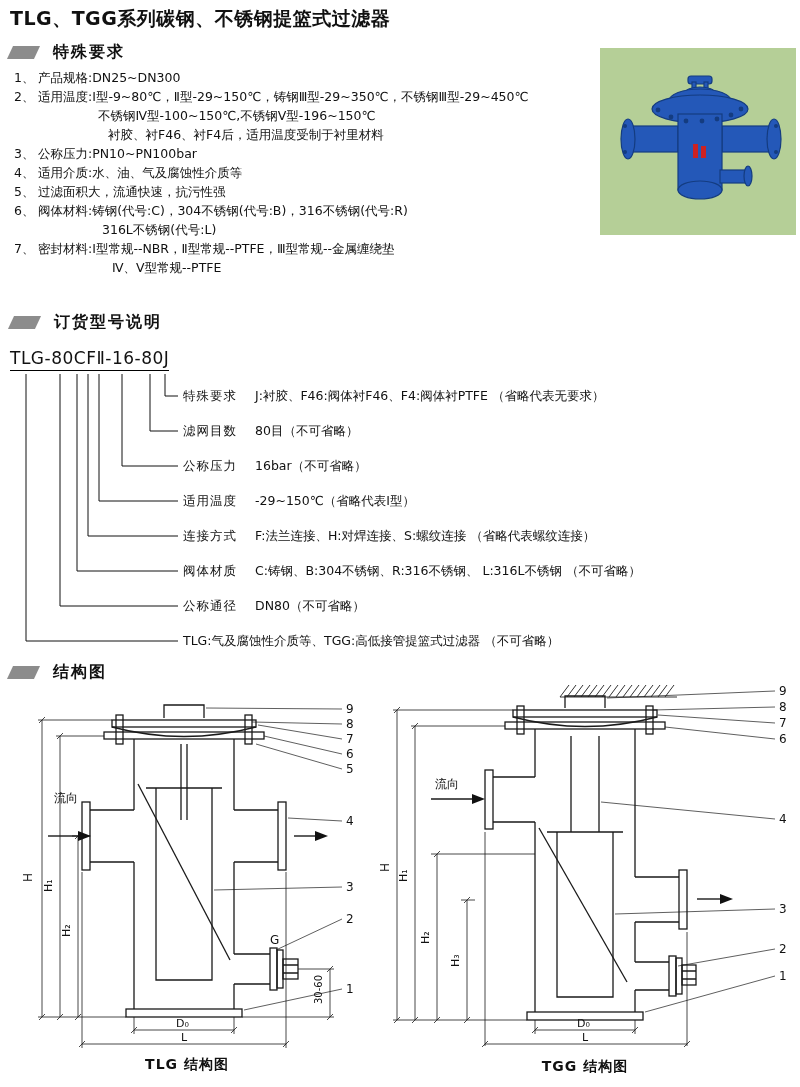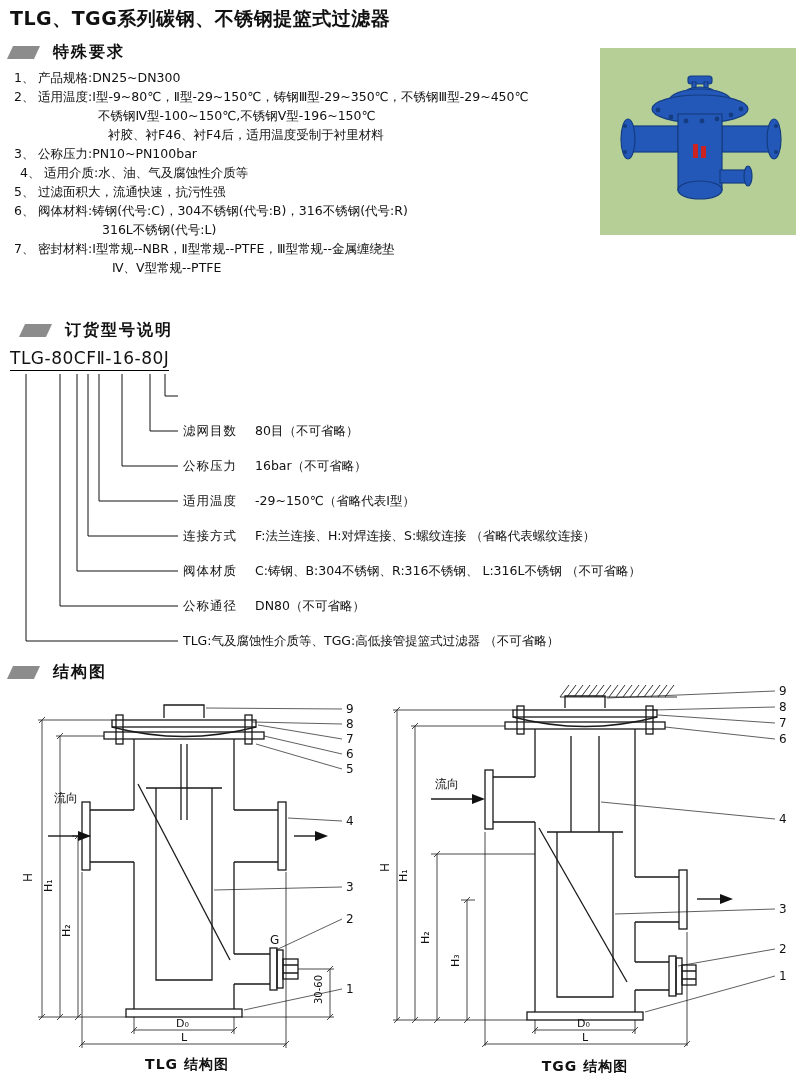--- a/index.html
+++ b/index.html
@@ -31,21 +31,21 @@
   <div class="abs sec-head" style="left:10px;top:42px;">
     <span class="marker"></span>
     <span class="sec-title">特殊要求</span>
   </div>
 
   <div class="abs feat-line" style="left:14px;top:72px;"><span class="feat-no">1、</span><span>产品规格:DN25~DN300</span></div>
   <div class="abs feat-line" style="left:14px;top:91px;"><span class="feat-no">2、</span><span>适用温度:Ⅰ型-9~80℃，Ⅱ型-29~150℃，铸钢Ⅲ型-29~350℃，不锈钢Ⅲ型-29~450℃</span></div>
   <div class="abs feat-line indent1" style="left:38px;top:110px;"><span>不锈钢Ⅳ型-100~150℃,不锈钢Ⅴ型-196~150℃</span></div>
   <div class="abs feat-line indent1" style="left:48px;top:129px;"><span>衬胶、衬F46、衬F4后，适用温度受制于衬里材料</span></div>
   <div class="abs feat-line" style="left:14px;top:148px;"><span class="feat-no">3、</span><span>公称压力:PN10~PN100bar</span></div>
-  <div class="abs feat-line" style="left:20px;top:167px;"><span class="feat-no">4、</span><span>适用介质:水、油、气及腐蚀性介质等</span></div>
+  <div class="abs feat-line" style="left:14px;top:167px;"><span class="feat-no">4、</span><span>适用介质:水、油、气及腐蚀性介质等</span></div>
   <div class="abs feat-line" style="left:14px;top:186px;"><span class="feat-no">5、</span><span>过滤面积大，流通快速，抗污性强</span></div>
   <div class="abs feat-line" style="left:14px;top:205px;"><span class="feat-no">6、</span><span>阀体材料:铸钢(代号:C)，304不锈钢(代号:B)，316不锈钢(代号:R)</span></div>
   <div class="abs feat-line indent1" style="left:42px;top:224px;"><span>316L不锈钢(代号:L)</span></div>
   <div class="abs feat-line" style="left:14px;top:243px;"><span class="feat-no">7、</span><span>密封材料:Ⅰ型常规--NBR，Ⅱ型常规--PTFE，Ⅲ型常规--金属缠绕垫</span></div>
   <div class="abs feat-line indent1" style="left:52px;top:262px;"><span>Ⅳ、Ⅴ型常规--PTFE</span></div>
 
   <svg class="abs" style="left:600px;top:48px;" width="196" height="187" viewBox="0 0 196 187">
     <rect x="0" y="0" width="196" height="187" fill="#b5cf97"></rect>
     <g stroke="#143c80" stroke-width="1.2" fill="#2458b8">
       <rect x="88" y="28" width="24" height="8" rx="3"></rect>
@@ -75,40 +75,41 @@
         <circle cx="25" cy="104" r="2"></circle>
       <circle cx="176" cy="78" r="2"></circle>
         <circle cx="176" cy="104" r="2"></circle>
     </g>
     <g fill="#cc2222">
       <rect x="93" y="96" width="5" height="14"></rect>
       <rect x="101" y="98" width="5" height="12"></rect>
     </g>
   </svg>
 
-  <div class="abs sec-head" style="left:22px;top:312px;margin-top:8px;">
+  <div class="abs sec-head" style="left:11px;top:312px;">
     <span class="marker"></span>
     <span class="sec-title">订货型号说明</span>
   </div>
 
   <div class="abs ord-code">TLG-80CFⅡ-16-80J</div>
 
   <svg class="abs" style="left:0;top:372px;" width="360" height="280" viewBox="0 0 360 280">
     <g fill="none" stroke="#111" stroke-width="1">
       <polyline points="165,2 165,24 178,24"></polyline>
       <polyline points="150,2 150,59 178,59"></polyline>
       <polyline points="122,2 122,94 178,94"></polyline>
       <polyline points="99,2 99,129 178,129"></polyline>
       <polyline points="88,2 88,164 178,164"></polyline>
       <polyline points="77,2 77,199 178,199"></polyline>
       <polyline points="60,2 60,234 178,234"></polyline>
       <polyline points="26,2 26,269 178,269"></polyline>
     </g>
   </svg>
 
+  <div class="abs ord-row" style="top:388px;"><span class="ord-label">特殊要求</span><span>J:衬胶、F46:阀体衬F46、F4:阀体衬PTFE （省略代表无要求）</span></div>
   <div class="abs ord-row" style="top:423px;"><span class="ord-label">滤网目数</span><span>80目（不可省略）</span></div>
   <div class="abs ord-row" style="top:458px;"><span class="ord-label">公称压力</span><span>16bar（不可省略）</span></div>
   <div class="abs ord-row" style="top:493px;"><span class="ord-label">适用温度</span><span>-29~150℃（省略代表Ⅰ型）</span></div>
   <div class="abs ord-row" style="top:528px;"><span class="ord-label">连接方式</span><span>F:法兰连接、H:对焊连接、S:螺纹连接 （省略代表螺纹连接）</span></div>
   <div class="abs ord-row" style="top:563px;"><span class="ord-label">阀体材质</span><span>C:铸钢、B:304不锈钢、R:316不锈钢、 L:316L不锈钢 （不可省略）</span></div>
   <div class="abs ord-row" style="top:598px;"><span class="ord-label">公称通径</span><span>DN80（不可省略）</span></div>
   <div class="abs ord-row" style="top:633px;"><span>TLG:气及腐蚀性介质等、TGG:高低接管提篮式过滤器 （不可省略）</span></div>
 
   <div class="abs sec-head" style="left:10px;top:662px;">
     <span class="marker"></span>

